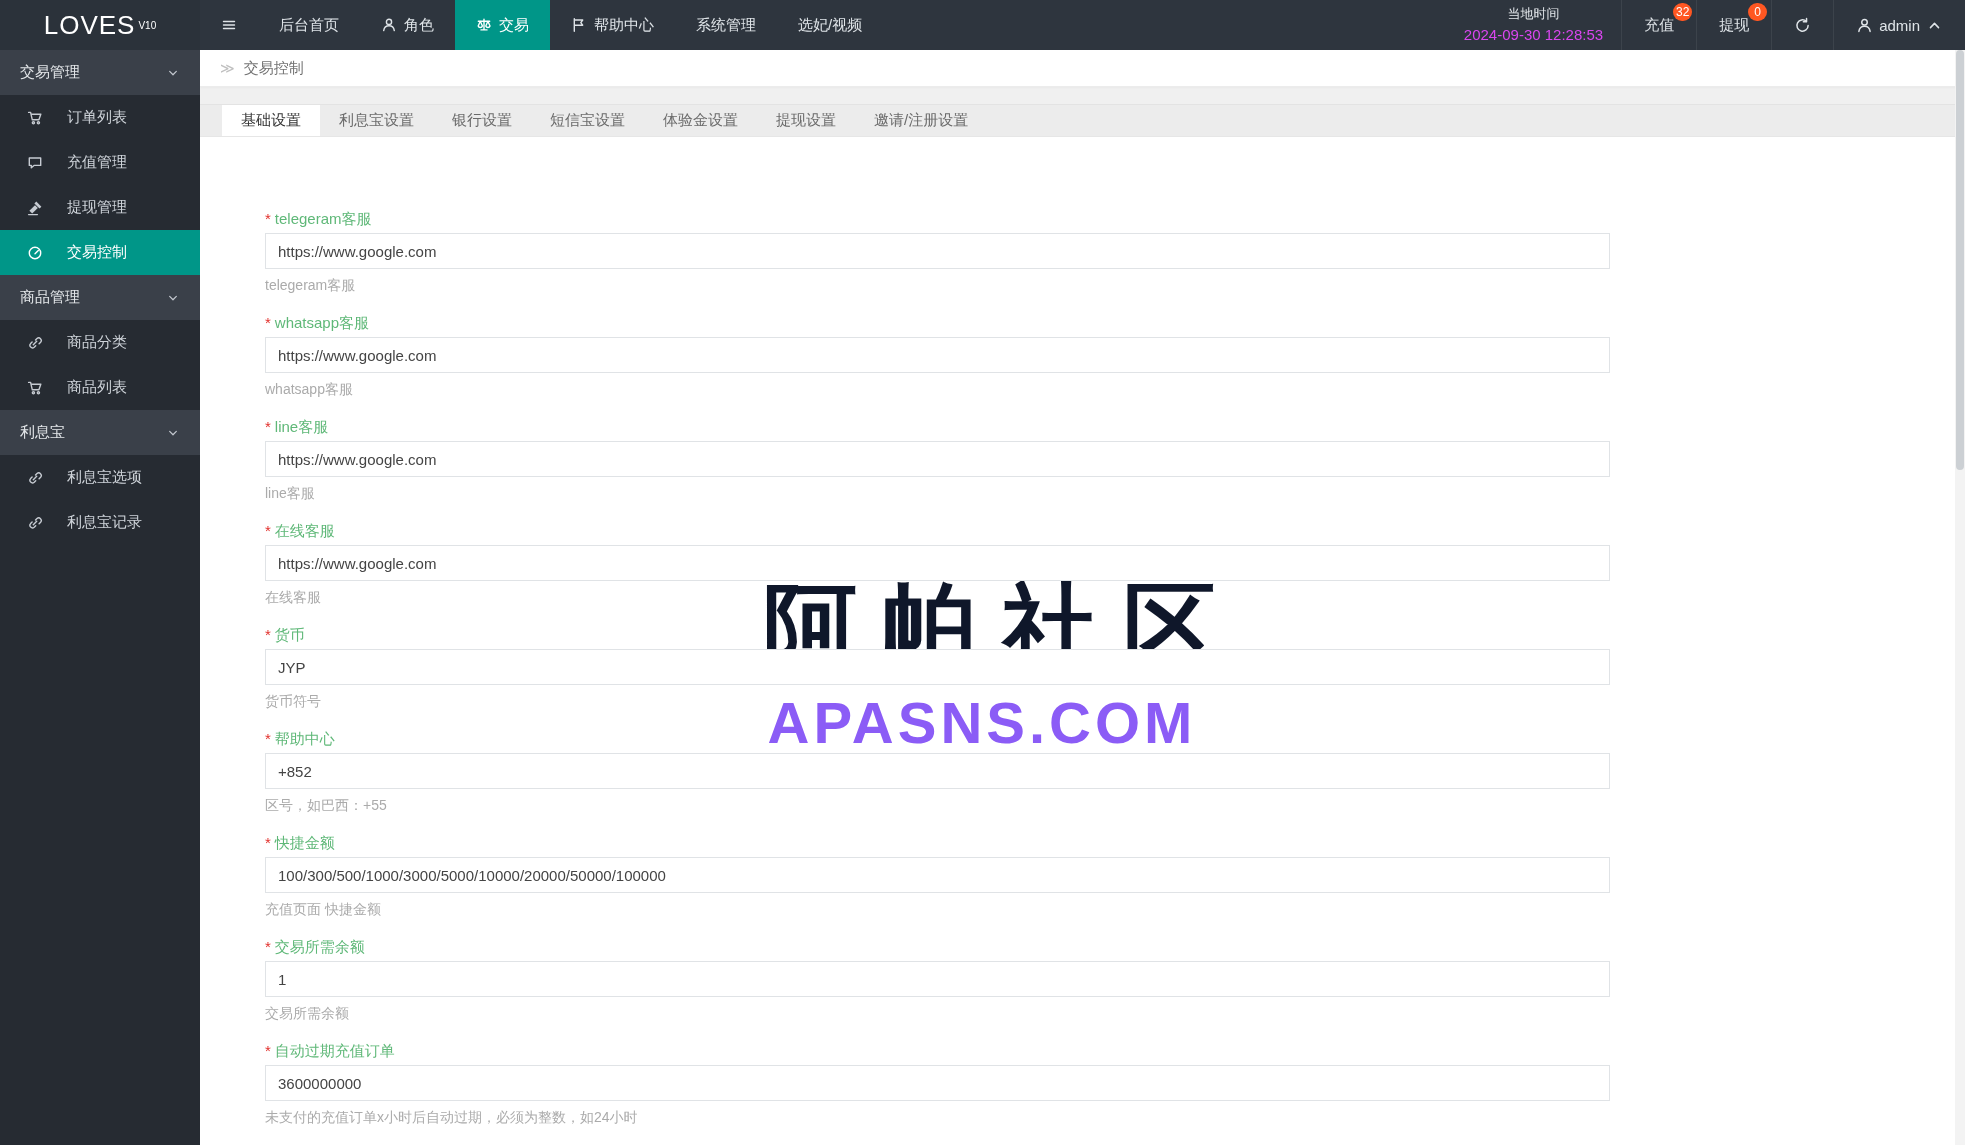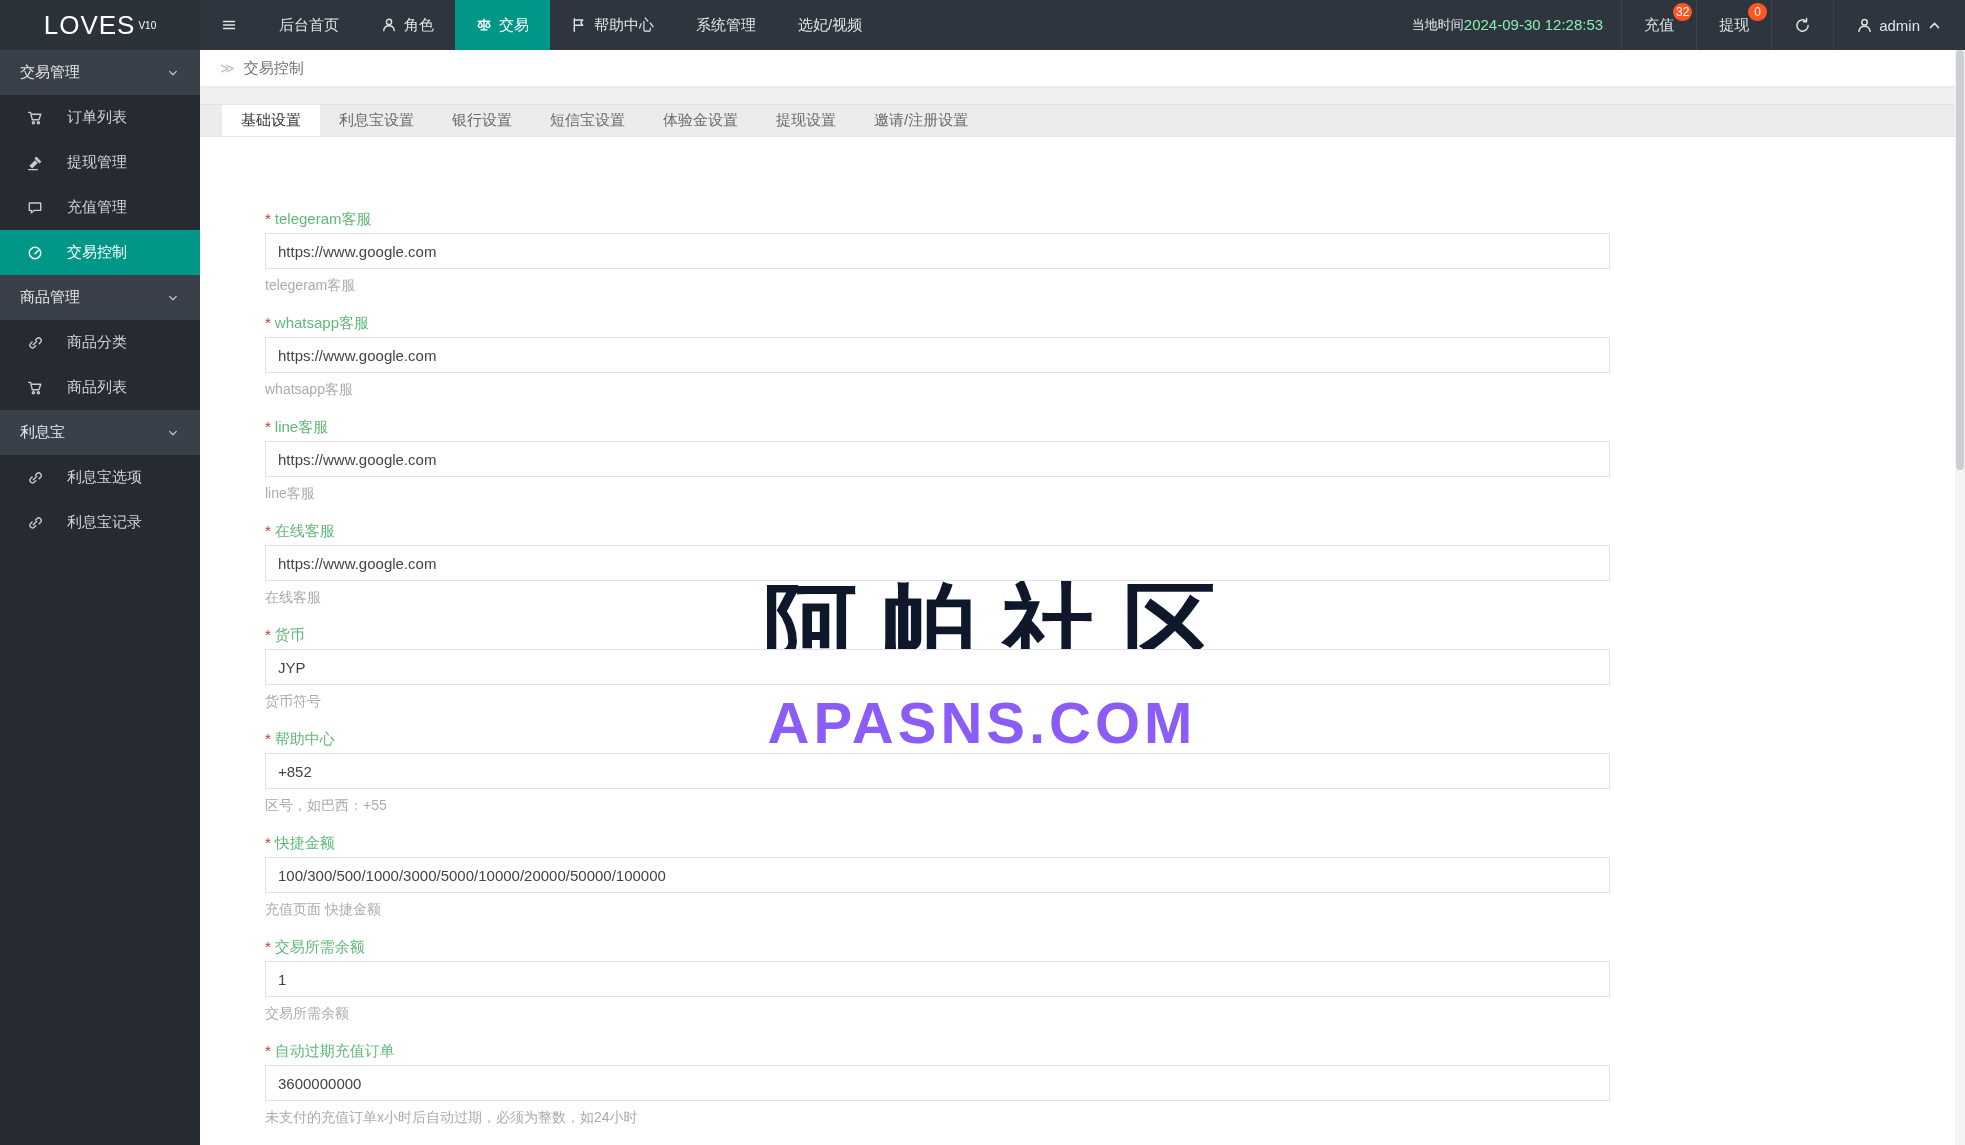--- a/index.html
+++ b/index.html
@@ -11,23 +11,23 @@
   
   .topbar{height:50px;background:#2e353e;display:flex;align-items:stretch;color:#dfe4e8;position:relative;z-index:5;}
   .logo{width:200px;background:#2b323a;display:flex;align-items:center;justify-content:center;color:#fff;}
   .logo-text{font-size:26px;letter-spacing:1px;font-weight:400;}
   .logo-sup{font-size:10px;vertical-align:super;margin-left:3px;font-weight:400;}
   .nav-left{display:flex;align-items:stretch;}
   .nav-item{display:flex;align-items:center;gap:7px;padding:0 21px;font-size:15px;cursor:pointer;color:#dfe4e8;}
   .nav-item.active{background:#009688;color:#fff;}
   .nav-item .ic{display:flex;align-items:center;}
   .tb-right{margin-left:auto;display:flex;align-items:stretch;}
-  .time-block{display:flex;flex-direction:row;justify-content:center;align-items:center;padding:0 18px;line-height:1.5;}
+  .time-block{display:flex;flex-direction:column;justify-content:center;align-items:center;padding:0 18px;line-height:1.5;}
   .time-label{font-size:13px;color:#e6eaee;}
-  .time-value{font-size:15px;color:#86efac;}
+  .time-value{font-size:15px;color:#d946ef;}
   .tb-item{position:relative;display:flex;align-items:center;gap:6px;padding:0 22px;font-size:15px;cursor:pointer;border-left:1px solid rgba(255,255,255,.07);}
   .badge{position:absolute;top:3px;right:4px;min-width:19px;height:18px;padding:0 1px;border-radius:9px;background:#ff5722;color:#fff;font-size:12px;line-height:18px;text-align:center;}
   .tb-refresh .ic svg,.tb-admin .ic svg{width:17px;height:17px;}
 
   
   .layout{display:flex;height:1095px;}
   .sidebar{width:200px;background:#262b32;color:#cfd4da;flex-shrink:0;}
   .sb-group-header{height:45px;display:flex;align-items:center;padding:0 20px;background:#3a4049;color:#e4e7ea;font-size:15px;cursor:pointer;}
   .sb-group-header .chev{margin-left:auto;display:flex;color:#c3c8cf;}
   .sb-group-header .chev svg{width:14px;height:14px;}
@@ -167,34 +167,34 @@
             <path d="M1.6 2.4h2l1.7 7.4h6.6l1.9-5.6H4.2"></path>
             <circle cx="6.4" cy="12.8" r="1.1"></circle>
             <circle cx="11.4" cy="12.8" r="1.1"></circle>
           </svg>
         </span>
         <span class="sb-label">订单列表</span>
       </div>
       <div class="sb-item">
         <span class="ic">
           <svg viewBox="0 0 16 16" fill="none" stroke="currentColor" stroke-width="1.4" stroke-linecap="round" stroke-linejoin="round">
+            <path d="M2.3 3h11.4v7.4H7L4.3 12.8v-2.4H2.3z"></path>
+          </svg>
+        </span>
+        <span class="sb-label">充值管理</span>
+      </div>
+      <div class="sb-item">
+        <span class="ic">
+          <svg viewBox="0 0 16 16" fill="none" stroke="currentColor" stroke-width="1.4" stroke-linecap="round" stroke-linejoin="round">
             <path d="M9.3 1.6l5.1 5.1-1.9 1.9-5.1-5.1z" fill="currentColor" stroke="none"></path>
             <path d="M8 5.2L2.4 10.8l2.8 2.8 5.6-5.6z" fill="currentColor" stroke="none"></path>
             <path d="M1.6 14.6h8.8"></path>
           </svg>
         </span>
         <span class="sb-label">提现管理</span>
-      </div>
-      <div class="sb-item">
-        <span class="ic">
-          <svg viewBox="0 0 16 16" fill="none" stroke="currentColor" stroke-width="1.4" stroke-linecap="round" stroke-linejoin="round">
-            <path d="M2.3 3h11.4v7.4H7L4.3 12.8v-2.4H2.3z"></path>
-          </svg>
-        </span>
-        <span class="sb-label">充值管理</span>
       </div>
       <div class="sb-item active">
         <span class="ic">
           <svg viewBox="0 0 16 16" fill="none" stroke="currentColor" stroke-width="1.4" stroke-linecap="round" stroke-linejoin="round">
             <circle cx="8" cy="8" r="5.7"></circle>
             <path d="M8 8.8l3.3-3.4"></path>
           </svg>
         </span>
         <span class="sb-label">交易控制</span>
       </div>

